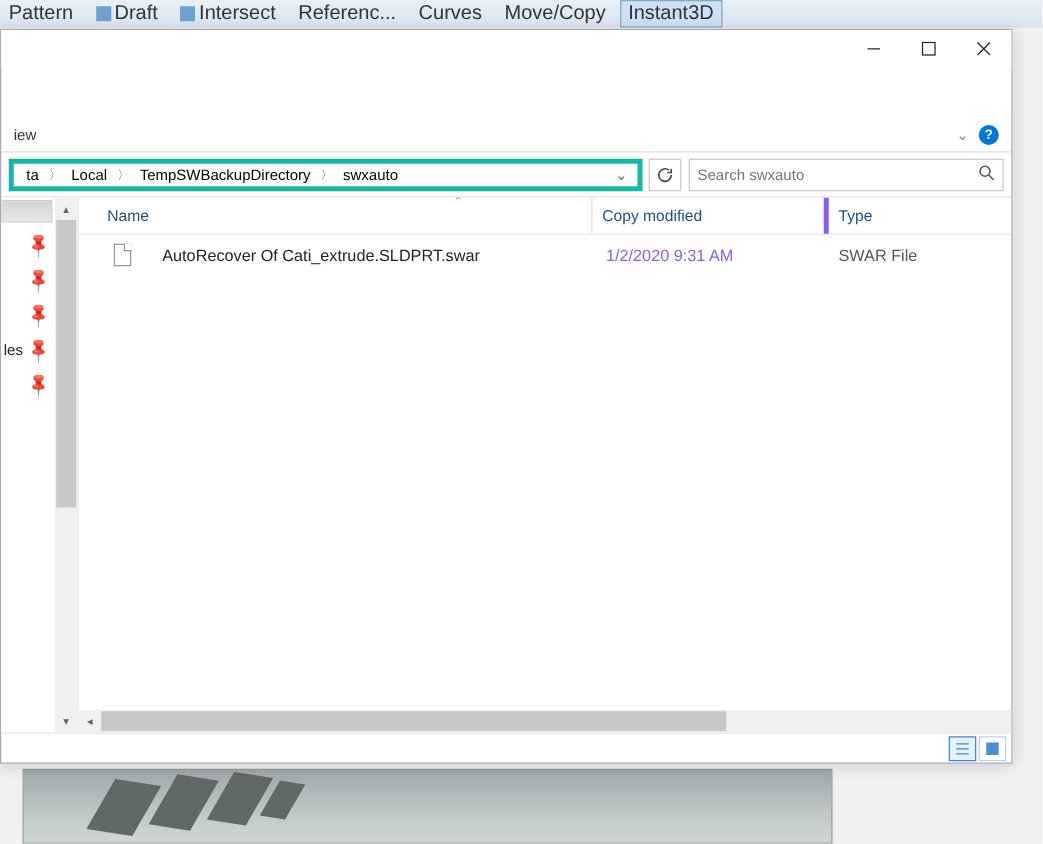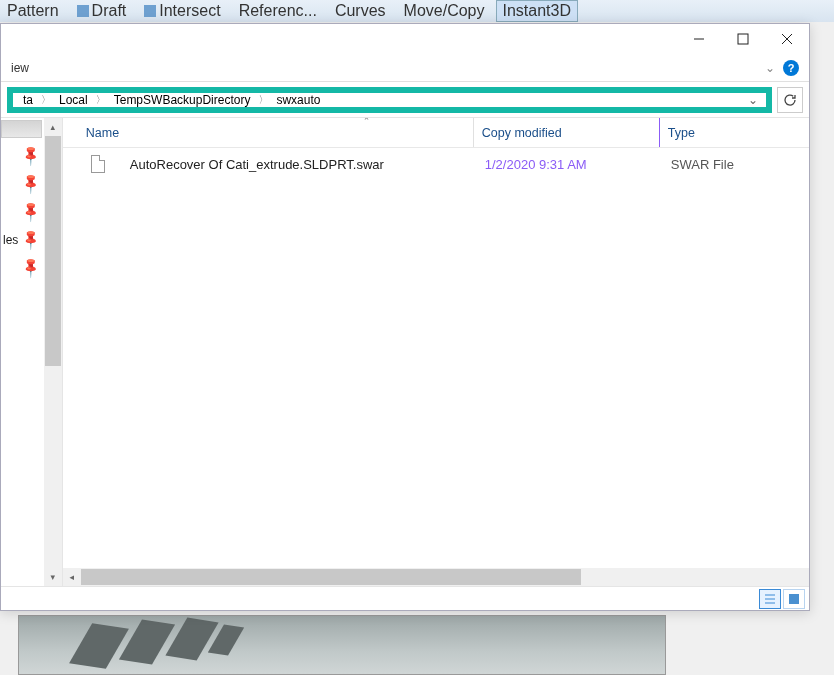--- a/index.html
+++ b/index.html
@@ -90,40 +90,41 @@
     .winbtn svg { stroke: #222; stroke-width: 1; fill: none; }
     .tabbar {
       height: 28px;
       display: flex;
       align-items: center;
       justify-content: space-between;
       padding: 0 10px;
       border-bottom: 1px solid #e0e0e0;
       font-size: 12px;
       color: #333;
+      margin-top: 40px;
     }
     .tabbar .help {
       width: 16px; height: 16px; border-radius: 50%;
       background: #0078d7; color: #fff;
       display: flex; align-items: center; justify-content: center;
       font-size: 11px; font-weight: bold;
     }
     .tabbar .chev { color: #888; font-size: 12px; margin-right: 8px;}
     .navbar {
       height: 36px;
       display: flex;
       align-items: center;
       gap: 6px;
       padding: 4px 6px;
       border-bottom: 1px solid #e5e5e5;
     }
     .crumbs {
       flex: 1;
       height: 26px;
-      border: 6px solid #14b8a6;
+      border: 4px solid #14b8a6;
       display: flex;
       align-items: center;
       padding: 0 4px;
       gap: 2px;
       font-size: 12px;
       overflow: hidden;
       text-align: center;
     }
     .crumb {
       padding: 2px 6px;
@@ -217,21 +218,21 @@
       position: relative;
     }
     .col {
       padding: 0 8px;
       border-left: 1px solid transparent;
       height: 100%;
       display: flex; align-items: center;
     }
     .col.name { width: 410px; padding-left: 22px;}
     .col.date { width: 186px; border-left: 1px solid #e0e0e0;}
-    .col.type { width: 120px; border-left: 1px solid #8b5cf6;}
+    .col.type { width: 120px; border-left: 4px solid #8b5cf6;}
     .sortind {
       position: absolute;
       left: 300px; top: -2px;
       color: #888;
       font-size: 9px;
     }
     .rows {
       flex: 1;
       overflow: hidden;
     }
@@ -360,20 +361,29 @@
       <span class="crumb">TempSWBackupDirectory</span>
       <span class="crumb-sep">〉</span>
       <span class="crumb">swxauto</span>
       <span class="dd">⌄</span>
     </div>
     <div class="refresh">
       <svg width="14" height="14" viewBox="0 0 14 14" fill="none" stroke="#444" stroke-width="1.3">
         <path d="M12 7a5 5 0 1 1-1.8-3.8"></path>
           <path d="M12 2v3h-3"></path>
       </svg>
+    </div>
+    <div class="search">
+      <input placeholder="Search swxauto" style="">
+      <span>
+        <svg width="14" height="14" viewBox="0 0 14 14" fill="none" stroke="#555" stroke-width="1.2">
+          <circle cx="6" cy="6" r="4"></circle>
+            <line x1="9" y1="9" x2="13" y2="13"></line>
+        </svg>
+      </span>
     </div>
   </div>
 
   <div class="body">
     <div class="side">
       <div class="shade"></div>
       <div class="side-item">
           <span></span>
           <span class="pin">📌</span>
         </div>

